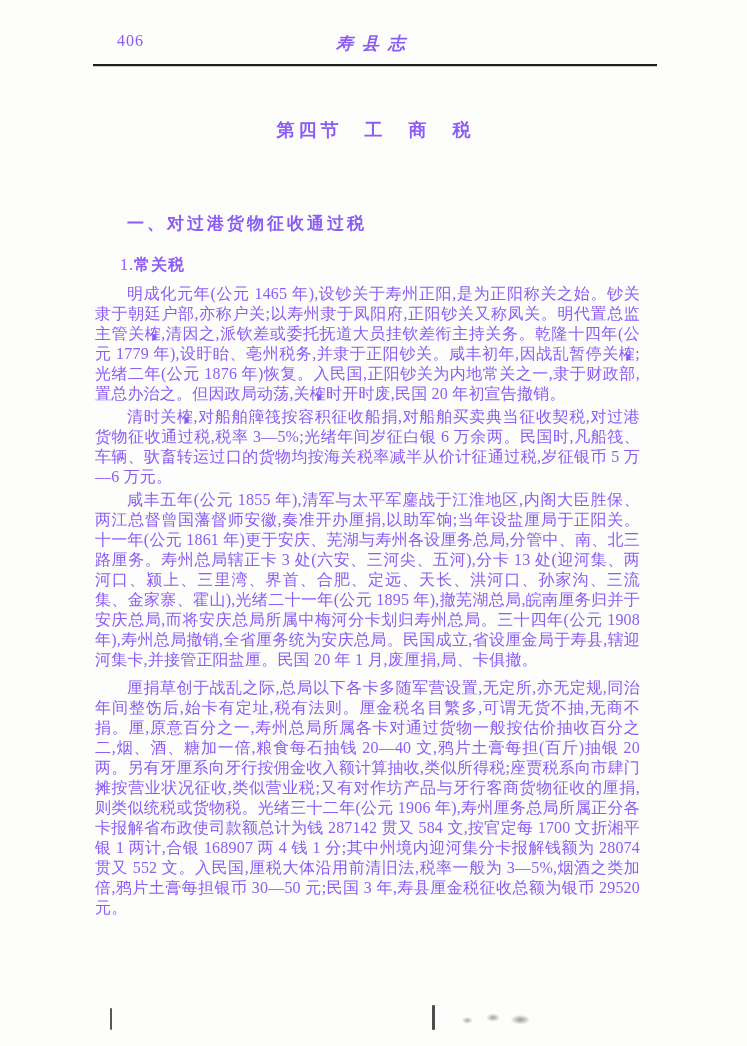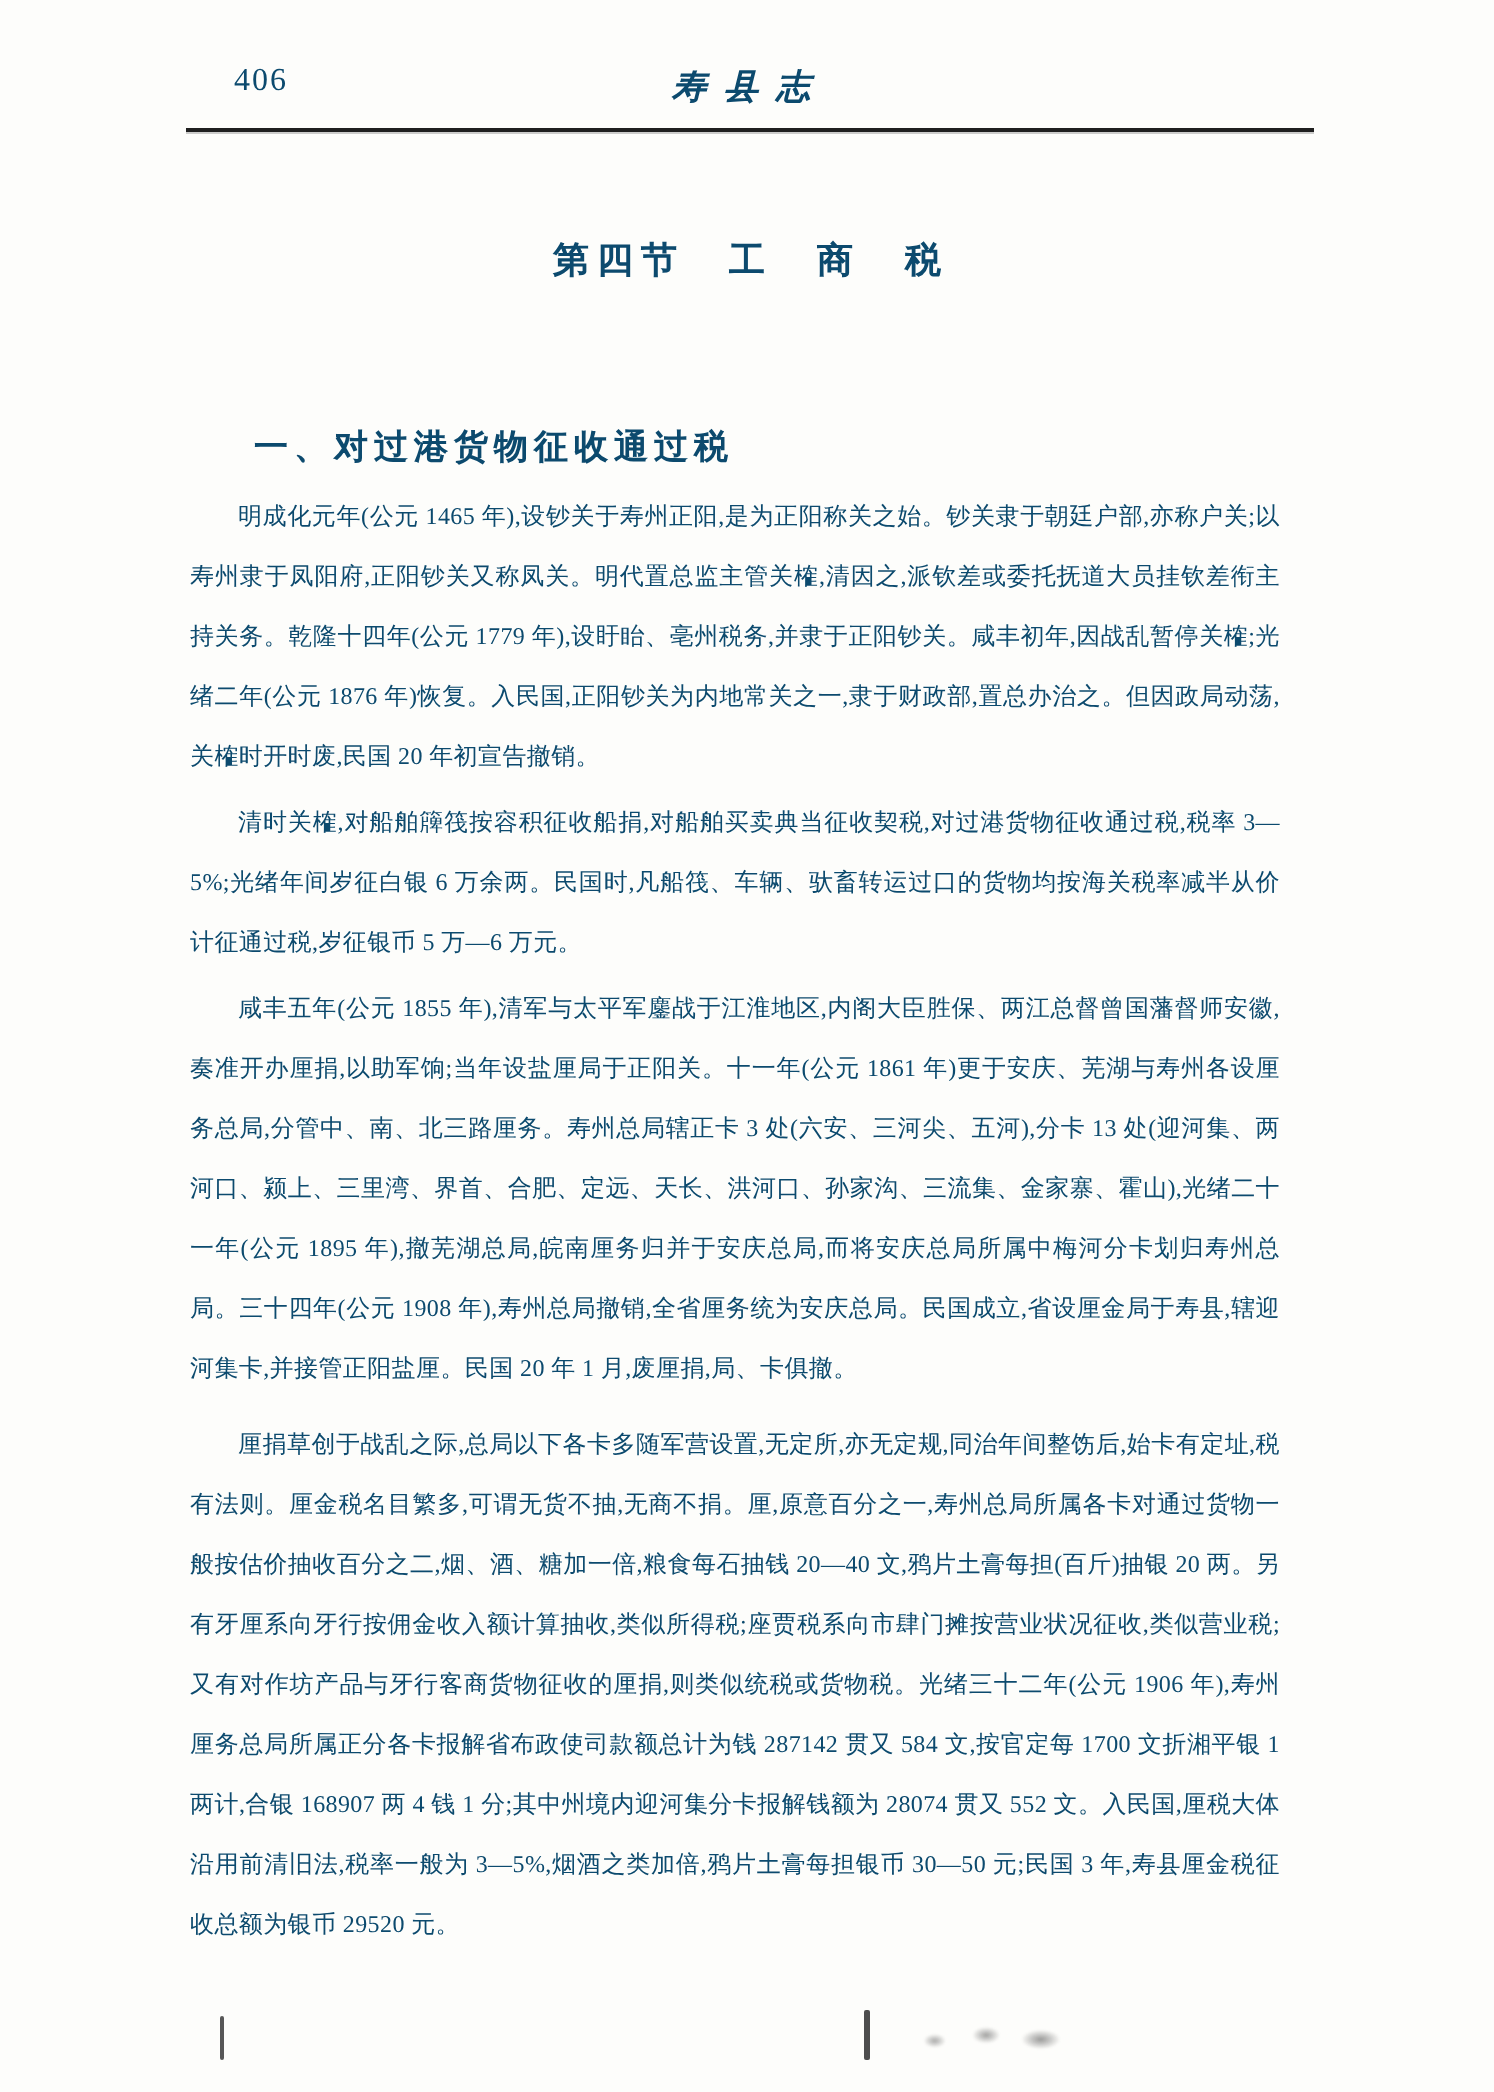--- a/index.html
+++ b/index.html
@@ -6,21 +6,21 @@
     margin: 0;
     padding: 0;
     background: #e8e8e6;
   }
   .page {
     position: relative;
     width: 747px;
     height: 1046px;
     margin: 0 auto;
     background: #fdfdfb;
-    color: #0c4a6e;
+    color: #8b5cf6;
     font-family: "Liberation Serif", "DejaVu Serif", serif;
     overflow: hidden;
   }
   .running-header {
     position: absolute;
     top: 32px;
     left: 95px;
     right: 92px;
     height: 22px;
     font-size: 16px;
@@ -74,22 +74,22 @@
   .sub-heading {
     margin: 20px 0 0 25px;
     font-size: 16px;
     font-weight: normal;
     letter-spacing: 1px;
   }
   .sub-heading .hnum { font-weight: normal; }
   .sub-heading .htxt { font-weight: bold; }
   .body-para {
     margin: 8px 16px 0 0;
-    font-size: 12px;
-    line-height: 30px;
+    font-size: 16px;
+    line-height: 20px;
     text-align: justify;
     text-indent: 2em;
     letter-spacing: 0.2px;
     word-break: break-all;
   }
   .body-para.tight { margin-top: 3px; }
   
   .scan-tick {
     position: absolute;
     background: #3a3a3a;
@@ -121,20 +121,21 @@
   </div>
 
   <div class="header-rule"></div>
 
   <div class="content">
 
     <h1 class="section-title">第四节　工　商　税</h1>
 
     <h2 class="subsection-title">一、对过港货物征收通过税</h2>
 
+    <h3 class="sub-heading"><span class="hnum">1.</span><span class="htxt">常关税</span></h3>
 
     <p class="body-para">明成化元年(公元 1465 年),设钞关于寿州正阳,是为正阳称关之始。钞关隶于朝廷户部,亦称户关;以寿州隶于凤阳府,正阳钞关又称凤关。明代置总监主管关榷,清因之,派钦差或委托抚道大员挂钦差衔主持关务。乾隆十四年(公元 1779 年),设盱眙、亳州税务,并隶于正阳钞关。咸丰初年,因战乱暂停关榷;光绪二年(公元 1876 年)恢复。入民国,正阳钞关为内地常关之一,隶于财政部,置总办治之。但因政局动荡,关榷时开时废,民国 20 年初宣告撤销。</p>
 
     <p class="body-para tight">清时关榷,对船舶簰筏按容积征收船捐,对船舶买卖典当征收契税,对过港货物征收通过税,税率 3—5%;光绪年间岁征白银 6 万余两。民国时,凡船筏、车辆、驮畜转运过口的货物均按海关税率减半从价计征通过税,岁征银币 5 万—6 万元。</p>
 
 
     <p class="body-para tight">咸丰五年(公元 1855 年),清军与太平军鏖战于江淮地区,内阁大臣胜保、两江总督曾国藩督师安徽,奏准开办厘捐,以助军饷;当年设盐厘局于正阳关。十一年(公元 1861 年)更于安庆、芜湖与寿州各设厘务总局,分管中、南、北三路厘务。寿州总局辖正卡 3 处(六安、三河尖、五河),分卡 13 处(迎河集、两河口、颍上、三里湾、界首、合肥、定远、天长、洪河口、孙家沟、三流集、金家寨、霍山),光绪二十一年(公元 1895 年),撤芜湖总局,皖南厘务归并于安庆总局,而将安庆总局所属中梅河分卡划归寿州总局。三十四年(公元 1908 年),寿州总局撤销,全省厘务统为安庆总局。民国成立,省设厘金局于寿县,辖迎河集卡,并接管正阳盐厘。民国 20 年 1 月,废厘捐,局、卡俱撤。</p>
 
     <p class="body-para">厘捐草创于战乱之际,总局以下各卡多随军营设置,无定所,亦无定规,同治年间整饬后,始卡有定址,税有法则。厘金税名目繁多,可谓无货不抽,无商不捐。厘,原意百分之一,寿州总局所属各卡对通过货物一般按估价抽收百分之二,烟、酒、糖加一倍,粮食每石抽钱 20—40 文,鸦片土膏每担(百斤)抽银 20 两。另有牙厘系向牙行按佣金收入额计算抽收,类似所得税;座贾税系向市肆门摊按营业状况征收,类似营业税;又有对作坊产品与牙行客商货物征收的厘捐,则类似统税或货物税。光绪三十二年(公元 1906 年),寿州厘务总局所属正分各卡报解省布政使司款额总计为钱 287142 贯又 584 文,按官定每 1700 文折湘平银 1 两计,合银 168907 两 4 钱 1 分;其中州境内迎河集分卡报解钱额为 28074 贯又 552 文。入民国,厘税大体沿用前清旧法,税率一般为 3—5%,烟酒之类加倍,鸦片土膏每担银币 30—50 元;民国 3 年,寿县厘金税征收总额为银币 29520 元。</p>
 

